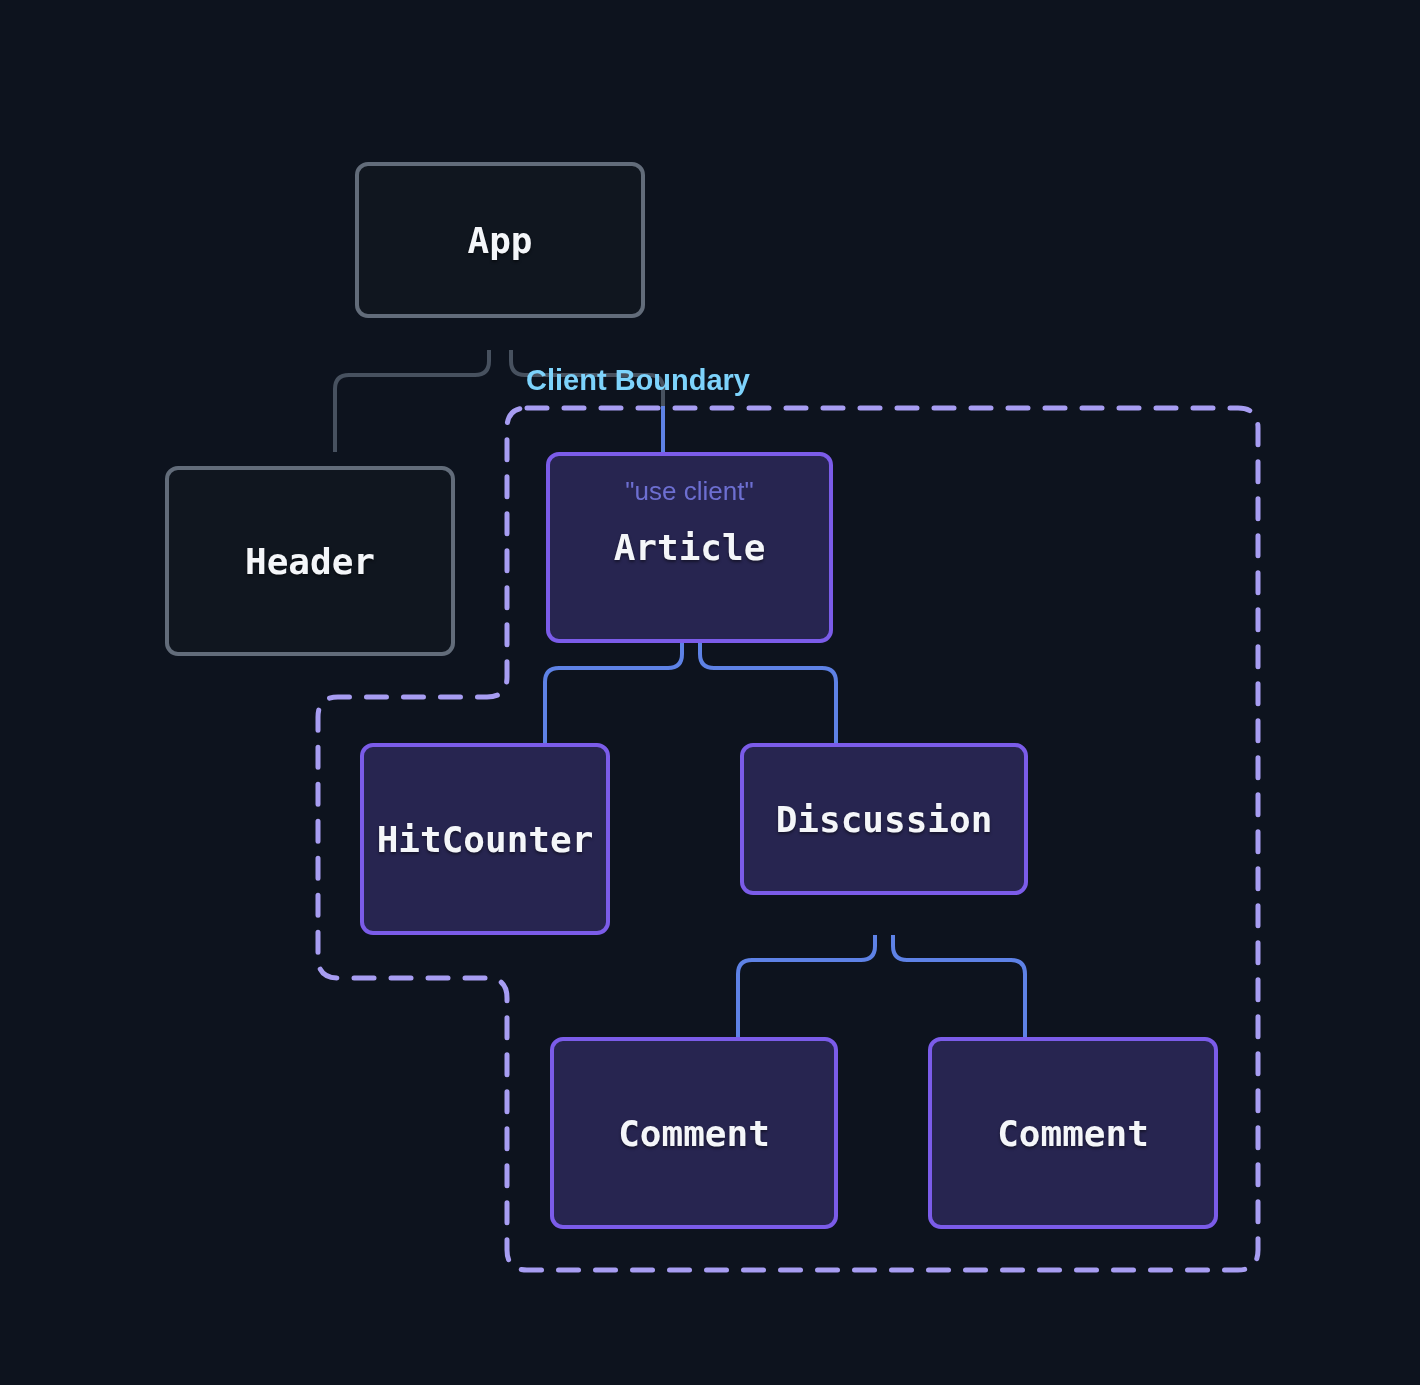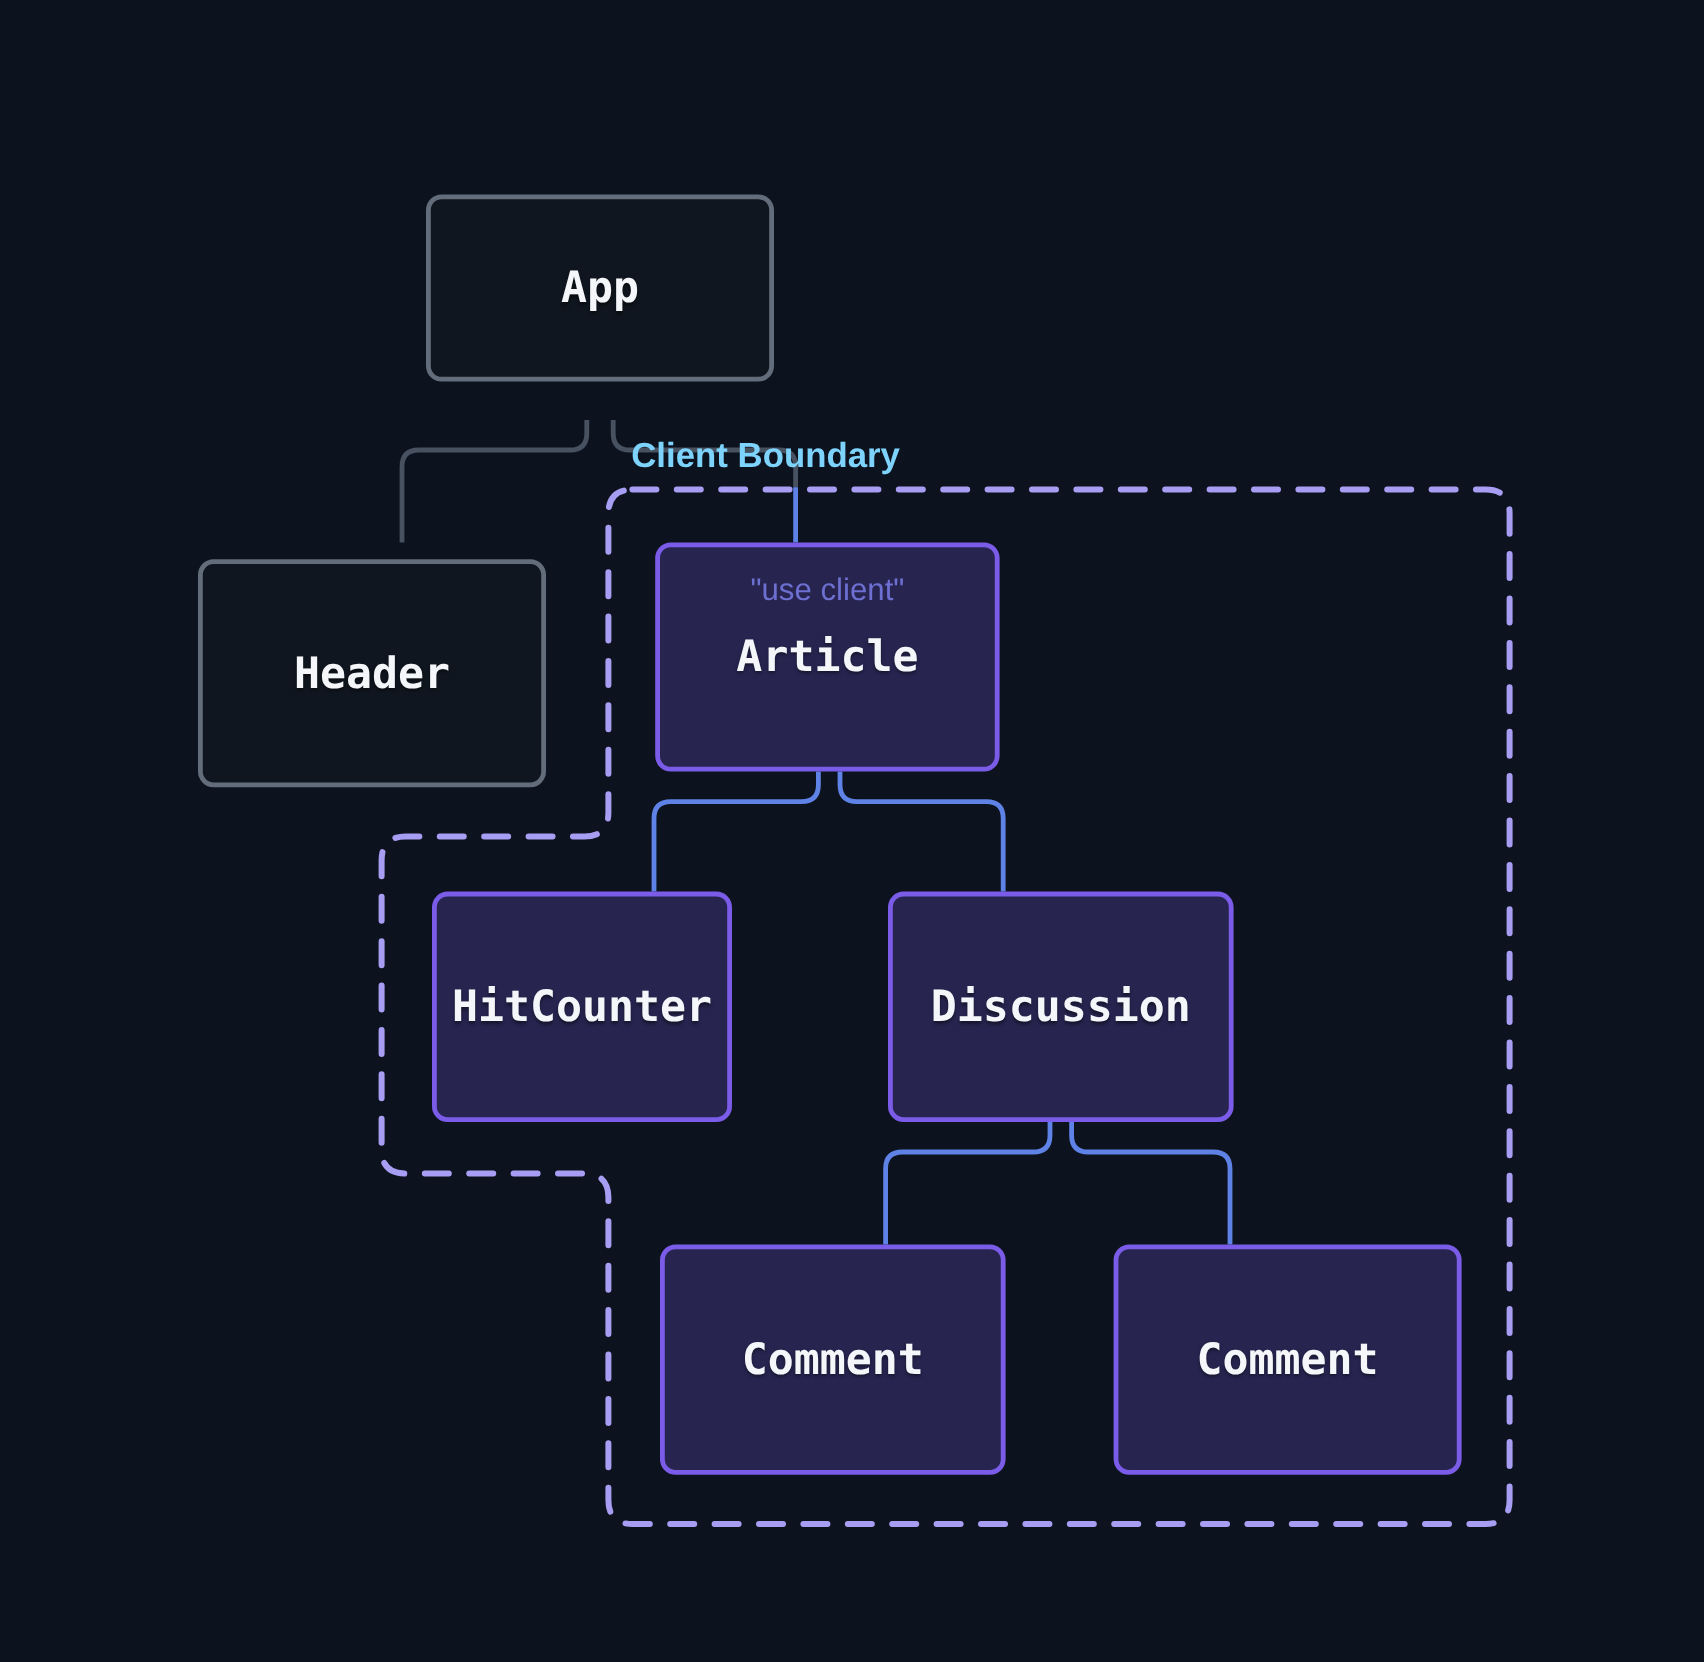--- a/index.html
+++ b/index.html
@@ -131,21 +131,21 @@
 
   <div class="node client" style="left:546px; top:452px; width:287px; height:191px;">
     <span class="directive">"use client"</span>
     <span class="node-label">Article</span>
   </div>
 
   <div class="node client" style="left:360px; top:743px; width:250px; height:192px;">
     <span class="node-label">HitCounter</span>
   </div>
 
-  <div class="node client" style="left:740px; top:743px; width:288px; height:192px;">
+  <div class="node client" style="left:740px; top:743px; width:288px; height:152px;">
     <span class="node-label">Discussion</span>
   </div>
 
   <div class="node client" style="left:550px; top:1037px; width:288px; height:192px;">
     <span class="node-label">Comment</span>
   </div>
 
   <div class="node client" style="left:928px; top:1037px; width:290px; height:192px;">
     <span class="node-label">Comment</span>
   </div>

